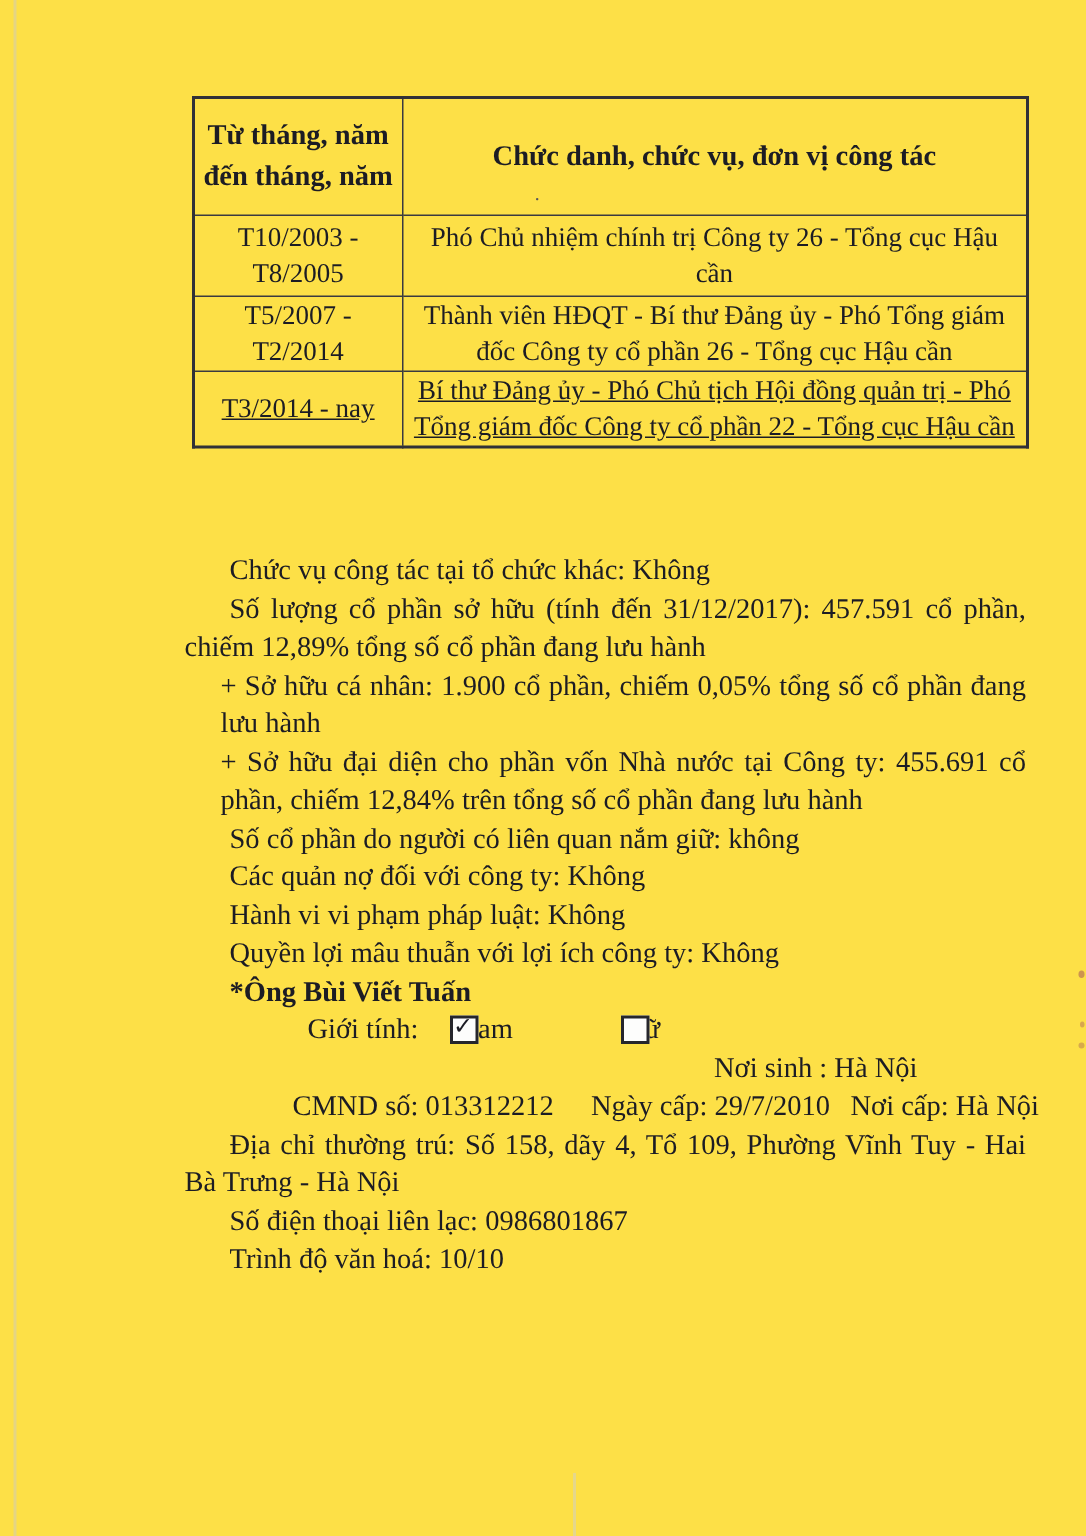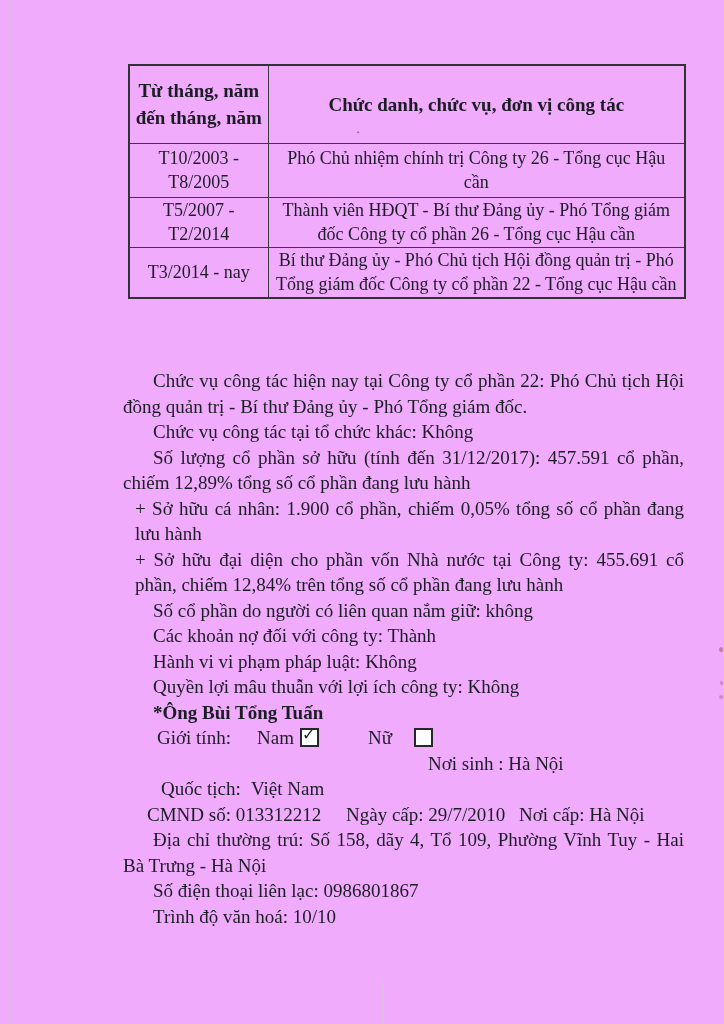--- a/index.html
+++ b/index.html
@@ -1,20 +1,20 @@
 <!DOCTYPE html>
 <html><head>
 <meta charset="utf-8">
 <style>
   html,body { margin:0; padding:0; background:#e8e8e8; }
   .page {
     position:relative;
     width:724px; height:1024px;
     margin:0 auto;
-    background:#f0abfc;
+    background:#fde047;
     font-family:"Liberation Serif","DejaVu Serif",serif;
     color:#1c1c24;
     overflow:hidden;
   }
 
   
   .edge-line   { position:absolute; left:9px; top:0; width:2px; height:1024px; background:rgba(200,200,204,0.45); }
   .bottom-line { position:absolute; left:382px; top:982px; width:2px; height:42px; background:rgba(205,205,208,0.5); }
   .speck { position:absolute; border-radius:50%; }
   .speck.s1 { left:719px; top:647px; width:4px; height:5px; background:rgba(165,85,85,0.55); }
@@ -39,38 +39,38 @@
   table.career th {
     font-size:19px; font-weight:bold; line-height:27px;
     position:relative;
   }
   table.career td { font-size:18px; line-height:24px;margin-top:48px; }
   td.period { font-size:18px; line-height:25px; }
   tr.hrow { height:78px; }
   tr.r1 { height:54px; }
   tr.r2 { height:50px; }
   tr.r3 { height:50px; }
-  tr.r4 { height:51px; }
+  tr.r4 { height:51px;text-decoration:underline; }
   .stray-dot {
     position:absolute; left:88px; top:58px;
     font-size:13px; font-weight:normal; color:#55555c; line-height:10px;
   }
 
   
   .doc-body {
     position:absolute; left:123px; top:368px; width:561px;
     font-size:19px; line-height:25.5px;
     text-align:justify;
   }
   .doc-body p { margin:0; text-indent:30px; }
-  .doc-body p.block { margin-left:12px; text-indent:0; }
+  .doc-body p.block { margin-left:24px; text-indent:0; }
   .doc-body p.bold { font-weight:bold; }
 
   .iline { position:relative; height:25.5px; }
-  .iline .f { position:absolute; top:0; white-space:nowrap; }
+  .iline .f { position:absolute; top:0; white-space:nowrap;margin-left:48px; }
 
   .checkbox {
     position:absolute; top:3px;
     width:15px; height:15px;
     border:2px solid #26262c;
     background:#fdfdfc;
   }
   .checkbox .check {
     position:absolute; left:0px; top:-4px;
     font-family:"DejaVu Sans",sans-serif;
@@ -110,49 +110,44 @@
         <td>Thành viên HĐQT - Bí thư Đảng ủy - Phó Tổng giám đốc Công ty cổ phần 26 - Tổng cục Hậu cần</td>
       </tr>
       <tr class="r4">
         <td class="period">T3/2014 - nay</td>
         <td>Bí thư Đảng ủy - Phó Chủ tịch Hội đồng quản trị - Phó Tổng giám đốc Công ty cổ phần 22 - Tổng cục Hậu cần</td>
       </tr>
     </tbody>
   </table>
 
   <div class="doc-body">
-    <p>Chức vụ công tác hiện nay tại Công ty cổ phần 22: Phó Chủ tịch Hội đồng quản trị - Bí thư Đảng ủy - Phó Tổng giám đốc.</p>
     <p>Chức vụ công tác tại tổ chức khác: Không</p>
     <p>Số lượng cổ phần sở hữu (tính đến 31/12/2017): 457.591 cổ phần, chiếm 12,89% tổng số cổ phần đang lưu hành</p>
     <p class="block">+ Sở hữu cá nhân: 1.900 cổ phần, chiếm 0,05% tổng số cổ phần đang lưu hành</p>
     <p class="block">+ Sở hữu đại diện cho phần vốn Nhà nước tại Công ty: 455.691 cổ phần, chiếm 12,84% trên tổng số cổ phần đang lưu hành</p>
     <p>Số cổ phần do người có liên quan nắm giữ: không</p>
-    <p>Các khoản nợ đối với công ty: Thành</p>
+    <p>Các quản nợ đối với công ty: Không</p>
     <p>Hành vi vi phạm pháp luật: Không</p>
     <p>Quyền lợi mâu thuẫn với lợi ích công ty: Không</p>
-    <p class="bold">*Ông Bùi Tổng Tuấn</p>
+    <p class="bold">*Ông Bùi Viết Tuấn</p>
 
     <div class="iline">
       <span class="f" style="left:34px">Giới tính:</span>
       <span class="f" style="left:134px">Nam</span>
       <span class="checkbox" style="left:177px">
           <span class="check">✓</span>
         </span>
       <span class="f" style="left:245px">Nữ</span>
       <span class="checkbox" style="left:291px"></span>
     </div>
 
     <div class="iline">
       <span class="f" style="left:305px">Nơi sinh : Hà Nội</span>
     </div>
 
-    <div class="iline">
-      <span class="f" style="left:38px">Quốc tịch:</span>
-      <span class="f" style="left:128px">Việt Nam</span>
-    </div>
 
     <div class="iline">
       <span class="f" style="left:24px">CMND số: 013312212</span>
       <span class="f" style="left:223px">Ngày cấp: 29/7/2010</span>
       <span class="f" style="left:396px">Nơi cấp: Hà Nội</span>
     </div>
 
     <p>Địa chỉ thường trú: Số 158, dãy 4, Tổ 109, Phường Vĩnh Tuy - Hai Bà Trưng - Hà Nội</p>
     <p>Số điện thoại liên lạc: 0986801867</p>
     <p>Trình độ văn hoá: 10/10</p>

